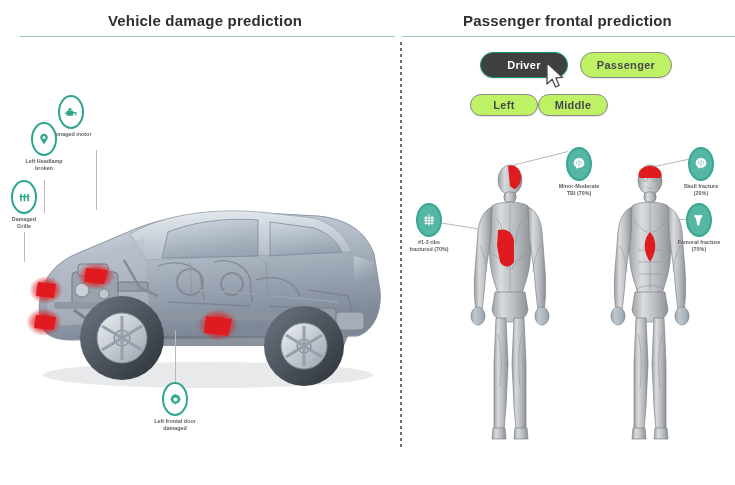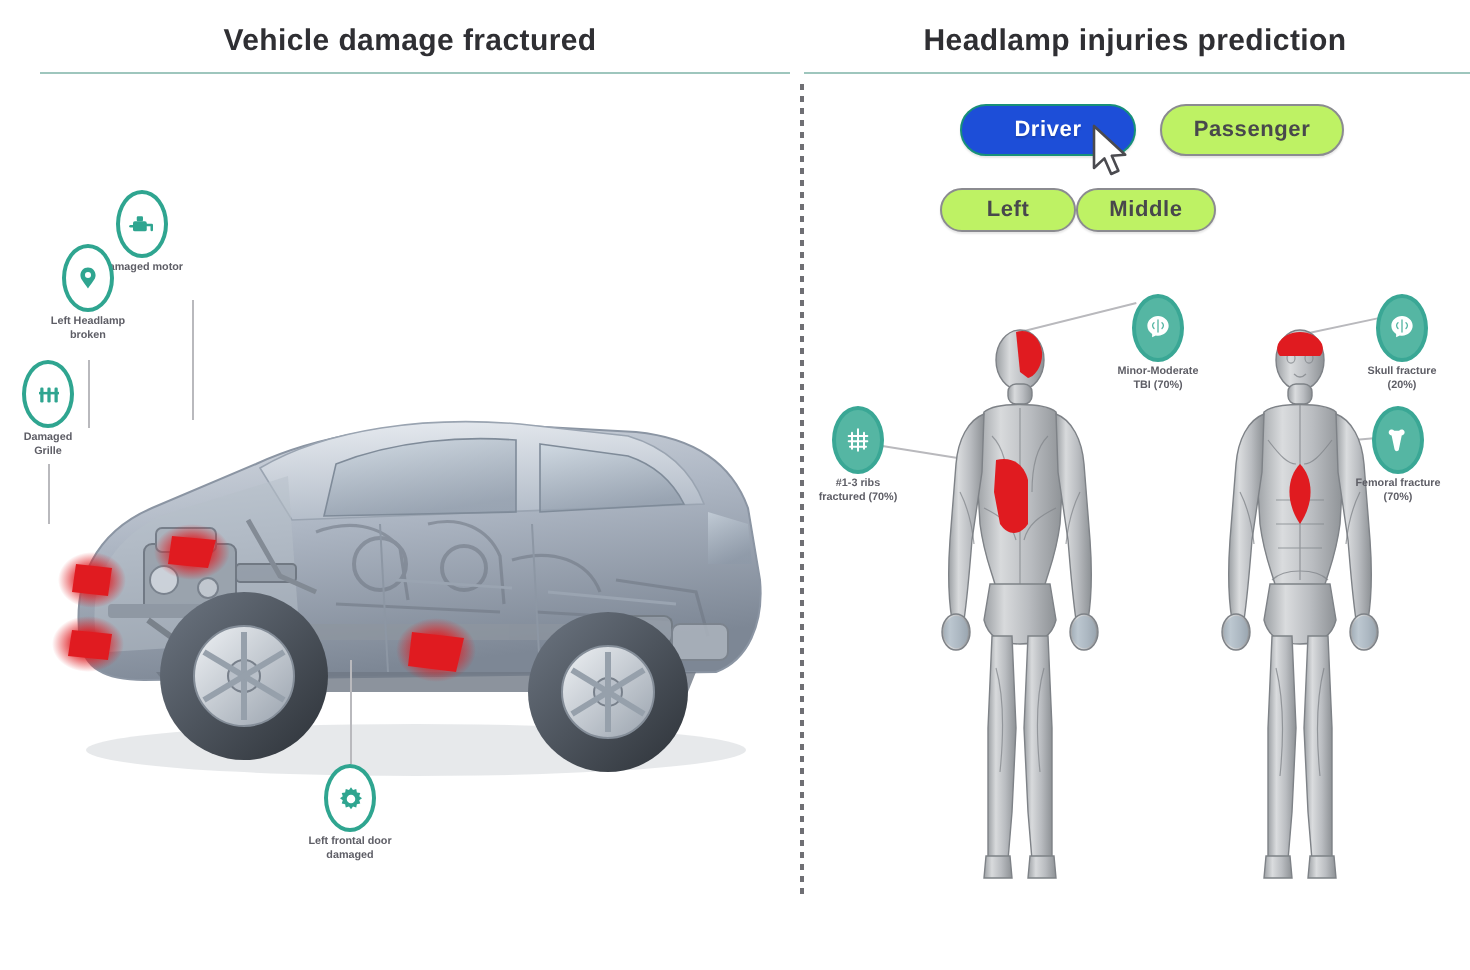--- a/index.html
+++ b/index.html
@@ -67,21 +67,21 @@
     font-weight: 700;
     letter-spacing: 0.3px;
     color: #48484c;
     background: #bef264;
     border: 1.5px solid #8b8b90;
     box-shadow: 0 1px 1px rgba(0,0,0,.10);
     cursor: pointer;
     user-select: none;
   }
   .pill.active {
-    background: #1d4ed8;
+    background: #404040;
     border-color: #189079;
     color: #ffffff;
     text-shadow: 0 1px 1px rgba(0,0,0,.18);
   }
   #btn-driver    { left: 480px; top: 52px; width: 88px;  height: 26px; }
   #btn-passenger { left: 580px; top: 52px; width: 92px;  height: 26px; }
   #btn-left      { left: 470px; top: 94px; width: 68px;  height: 22px; }
   #btn-middle    { left: 538px; top: 94px; width: 70px;  height: 22px; }
   #btn-right     { left: 609px; top: 94px; width: 66px;  height: 22px; }
 
@@ -159,21 +159,21 @@
     position: absolute;
     left: 0; bottom: 0; width: 735px; height: 34px;
     background: #ffffff;
   }
 </style>
 </head>
 <body>
 
 <div id="app">
 
-  <div id="title-left" class="panel-title">Vehicle damage fractured</div>
+  <div id="title-left" class="panel-title">Vehicle damage prediction</div>
   <div id="rule-left" class="title-rule"></div>
 
   <div id="car-stage">
     <svg class="car-svg" viewBox="0 0 370 230">
       <defs>
         <linearGradient id="bodyGrad" x1="0" y1="0" x2="0.3" y2="1">
           <stop offset="0%" stop-color="#d8dde4"></stop>
           <stop offset="45%" stop-color="#aeb7c4"></stop>
           <stop offset="100%" stop-color="#7d8795"></stop>
         </linearGradient>
@@ -335,21 +335,21 @@
         <path fill="#2fa590" d="M12 2.6 l1.6 2.2 2.6-.8 .5 2.7 2.7 .5 -.8 2.6 2.2 1.6 -2.2 1.6 .8 2.6 -2.7 .5 -.5 2.7 -2.6-.8 -1.6 2.2 -1.6-2.2 -2.6 .8 -.5-2.7 -2.7-.5 .8-2.6 -2.2-1.6 2.2-1.6 -.8-2.6 2.7-.5 .5-2.7 2.6 .8 Z"></path>
         <circle cx="12" cy="12" r="3.4" fill="#ffffff"></circle>
       </svg>
     </div>
     <div class="caption">Left frontal door
 damaged</div>
   </div>
 
   <div id="divider"></div>
 
-  <div id="title-right" class="panel-title">Headlamp injuries prediction</div>
+  <div id="title-right" class="panel-title">Passenger frontal prediction</div>
   <div id="rule-right" class="title-rule"></div>
 
   <div id="btn-driver" class="pill active">Driver</div>
   <div id="btn-passenger" class="pill">Passenger</div>
   <div id="btn-middle" class="pill">Middle</div>
   <div id="btn-left" class="pill">Left</div>
 
   <svg id="cursor" viewBox="0 0 20 28">
     <path d="M2 1 L2 22 L7.2 17.2 L10.6 25 L14.2 23.4 L10.9 15.9 L17.6 15.4 Z" fill="#ffffff" stroke="#4a4a4f" stroke-width="1.3" stroke-linejoin="round"></path>
   </svg>

